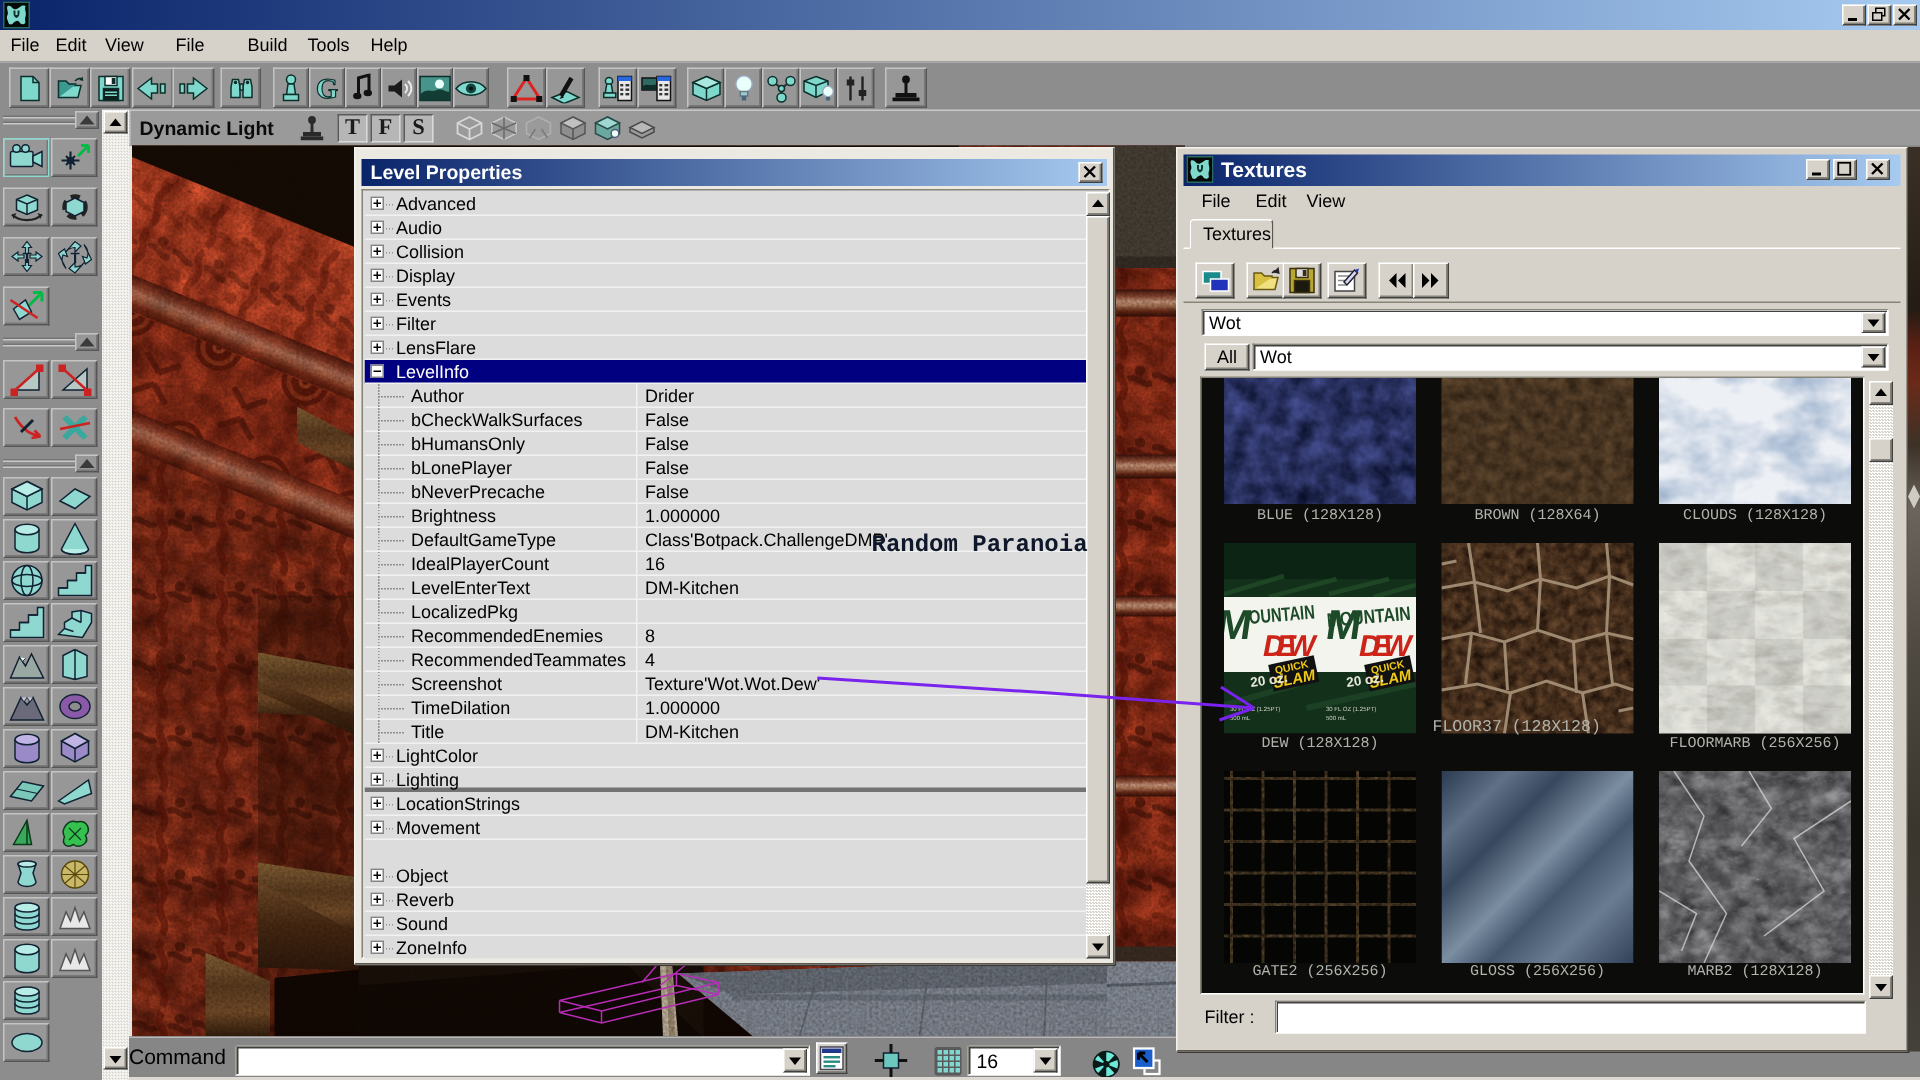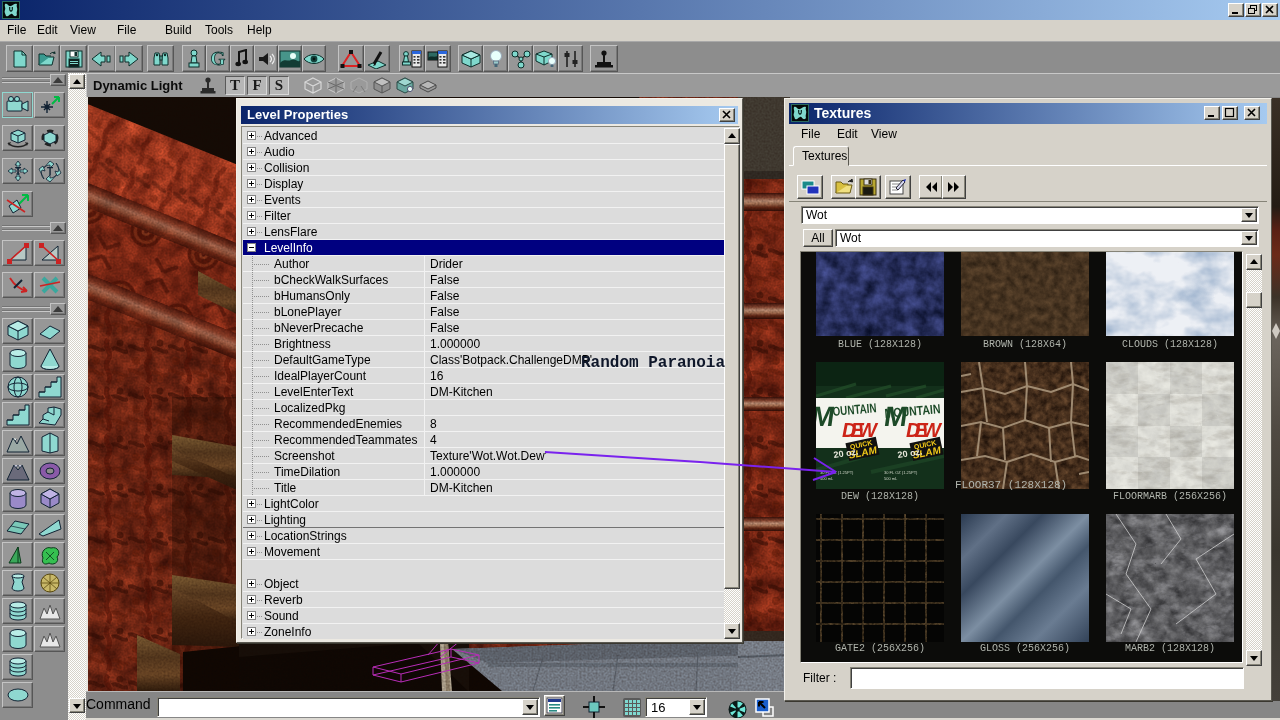--- a/index.html
+++ b/index.html
@@ -934,21 +934,21 @@
           <div class="abs" style="left:187px;top:1px;color:#000">DM-Kitchen</div>
         </div>
         <div class="abs" style="left:0;top:368px;width:481px;height:16px;border-bottom:1px solid #f2f2f2">
           <div class="abs" style="left:4px;top:3px;width:9px;height:9px;background:#fff;border:1px solid #848484">
             <div class="abs" style="left:1px;top:3px;width:5px;height:1px;background:#000"></div>
             <div class="abs" style="left:3px;top:1px;width:1px;height:5px;background:#000"></div>
           </div>
           <div class="abs" style="left:14px;top:8px;width:6px;height:1px;background-image:repeating-linear-gradient(90deg,#909090 0 1px,transparent 1px 2px)"></div>
           <div class="abs" style="left:21px;top:1px;color:#000">LightColor</div>
         </div>
-        <div class="abs" style="left:0;top:384px;width:481px;height:16px;border-bottom:1px solid #737373">
+        <div class="abs" style="left:0;top:384px;width:481px;height:16px;border-bottom:3px solid #737373">
           <div class="abs" style="left:4px;top:3px;width:9px;height:9px;background:#fff;border:1px solid #848484">
             <div class="abs" style="left:1px;top:3px;width:5px;height:1px;background:#000"></div>
             <div class="abs" style="left:3px;top:1px;width:1px;height:5px;background:#000"></div>
           </div>
           <div class="abs" style="left:14px;top:8px;width:6px;height:1px;background-image:repeating-linear-gradient(90deg,#909090 0 1px,transparent 1px 2px)"></div>
           <div class="abs" style="left:21px;top:1px;color:#000">Lighting</div>
         </div>
         <div class="abs" style="left:0;top:400px;width:481px;height:16px;border-bottom:1px solid #f2f2f2">
           <div class="abs" style="left:4px;top:3px;width:9px;height:9px;background:#fff;border:1px solid #848484">
             <div class="abs" style="left:1px;top:3px;width:5px;height:1px;background:#000"></div>

